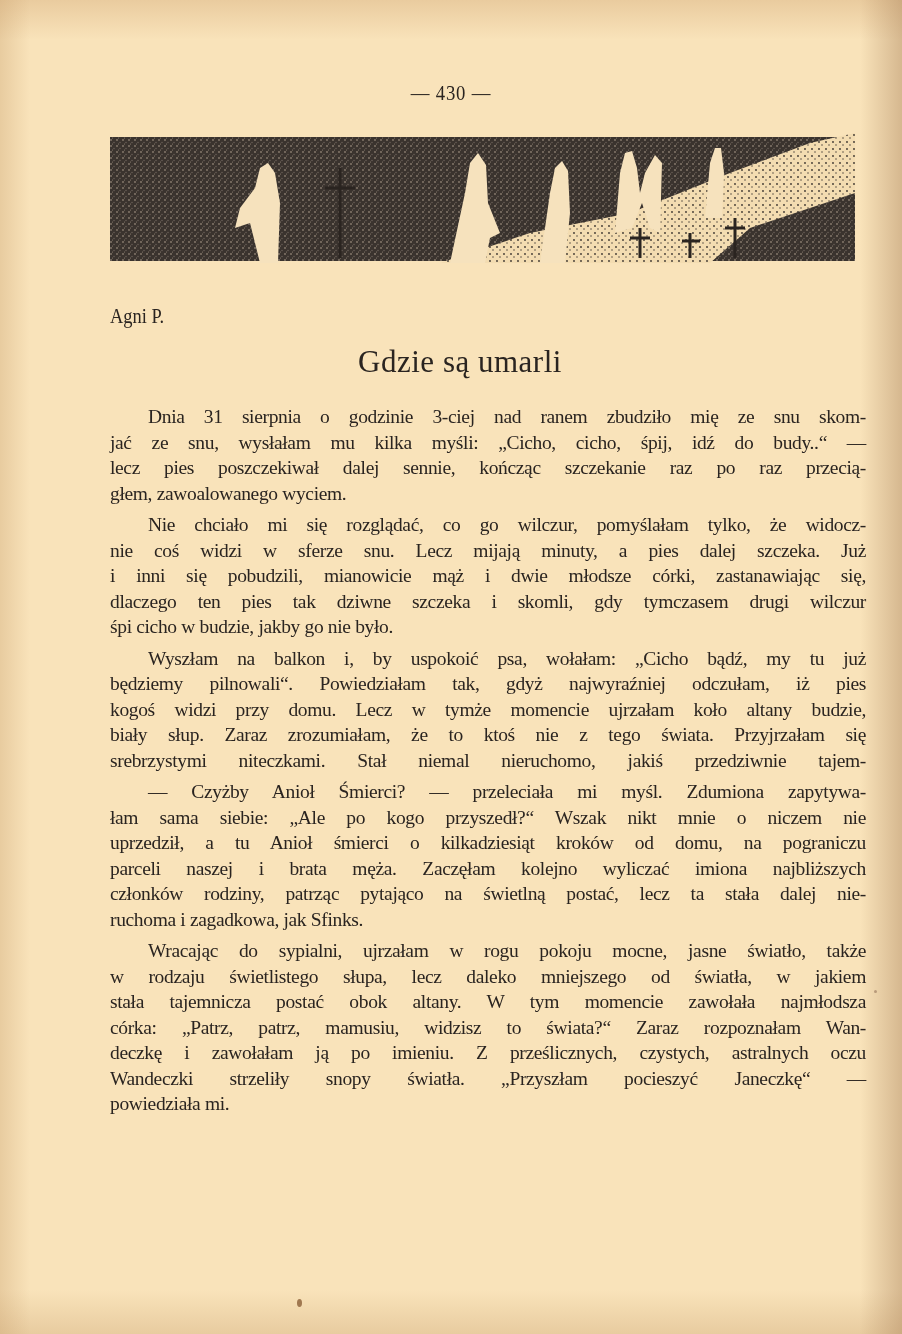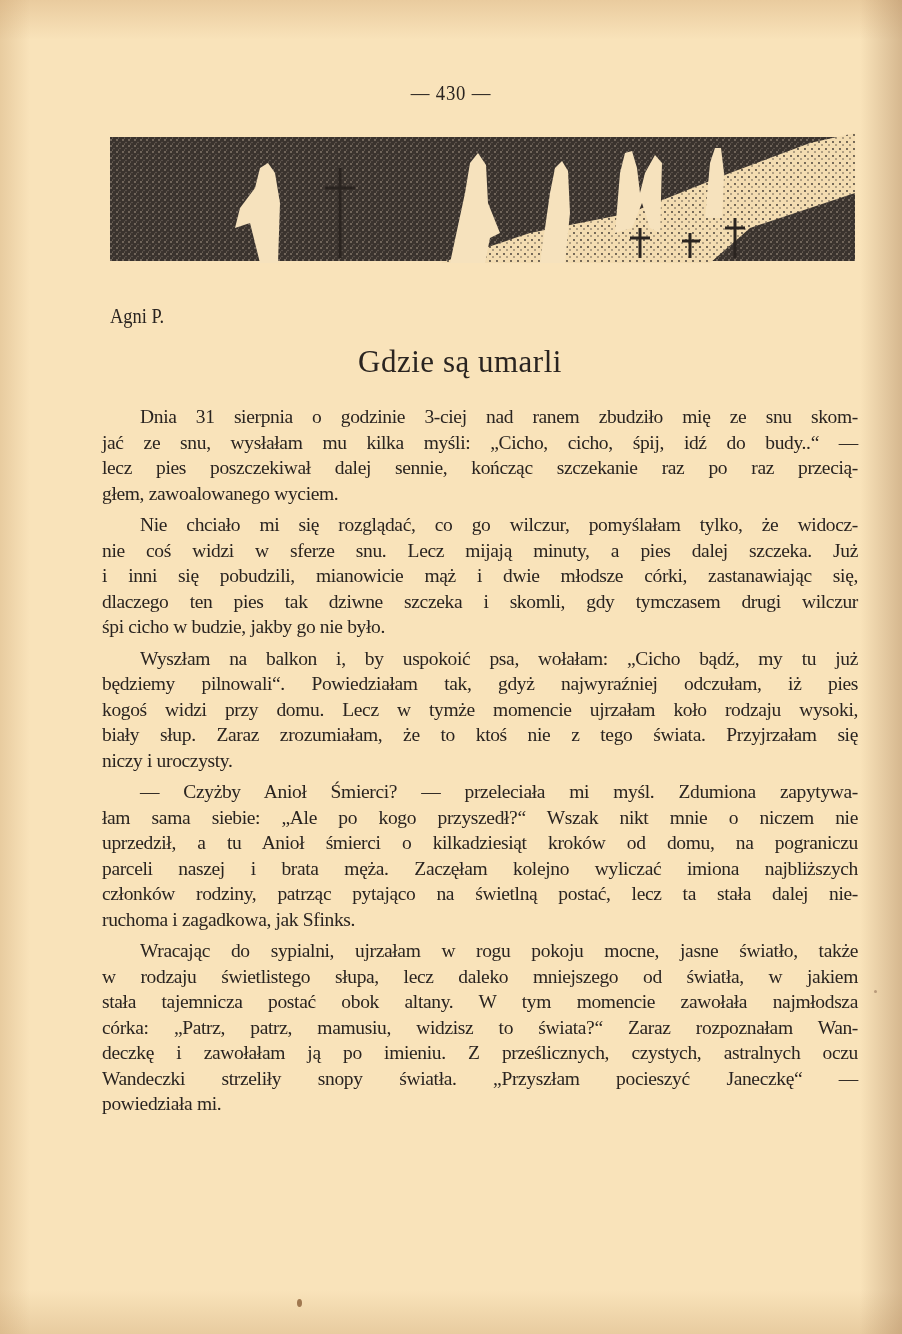--- a/index.html
+++ b/index.html
@@ -29,21 +29,21 @@
     position: absolute; left: 110px; top: 305px;
     font-size: 20px;
     transform-origin: left top; transform: scaleX(0.92);
   }
   .title {
     position: absolute; top: 340px; left: 0; width: 902px; text-align: center;
     font-size: 31px; letter-spacing: 0.5px;
     padding-left: 10px; box-sizing: border-box;
   }
   .body-text {
-    position: absolute; left: 102px; top: 404px; width: 756px;
+    position: absolute; left: 110px; top: 404px; width: 756px;
   }
   .para { margin: 0 0 6px 0; }
   .line {
     display: block; white-space: nowrap;
     font-size: 19.5px; line-height: 25.5px;
     text-align: justify; text-align-last: justify;
     transform-origin: left top;
     letter-spacing: -0.35px;
   }
   .line.first { padding-left: 38px; }
@@ -107,23 +107,23 @@
     <div class="para">
       <span class="line first">Nie chciało mi się rozglądać, co go wilczur, pomyślałam tylko, że widocz-</span>
       <span class="line">nie coś widzi w sferze snu. Lecz mijają minuty, a pies dalej szczeka. Już</span>
       <span class="line">i inni się pobudzili, mianowicie mąż i dwie młodsze córki, zastanawiając się,</span>
       <span class="line">dlaczego ten pies tak dziwne szczeka i skomli, gdy tymczasem drugi wilczur</span>
       <span class="line last">śpi cicho w budzie, jakby go nie było.</span>
     </div>
     <div class="para">
       <span class="line first">Wyszłam na balkon i, by uspokoić psa, wołałam: „Cicho bądź, my tu już</span>
       <span class="line">będziemy pilnowali“. Powiedziałam tak, gdyż najwyraźniej odczułam, iż pies</span>
-      <span class="line">kogoś widzi przy domu. Lecz w tymże momencie ujrzałam koło rodzaju wysoki,</span>
+      <span class="line">kogoś widzi przy domu. Lecz w tymże momencie ujrzałam koło altany budzie,</span>
       <span class="line">biały słup. Zaraz zrozumiałam, że to ktoś nie z tego świata. Przyjrzałam się</span>
-      <span class="line last">niczy i uroczysty.</span>
+      <span class="line">srebrzystymi niteczkami. Stał niemal nieruchomo, jakiś przedziwnie tajem-</span>
     </div>
     <div class="para">
       <span class="line first">— Czyżby Anioł Śmierci? — przeleciała mi myśl. Zdumiona zapytywa-</span>
       <span class="line">łam sama siebie: „Ale po kogo przyszedł?“ Wszak nikt mnie o niczem nie</span>
       <span class="line">uprzedził, a tu Anioł śmierci o kilkadziesiąt kroków od domu, na pograniczu</span>
       <span class="line">parceli naszej i brata męża. Zaczęłam kolejno wyliczać imiona najbliższych</span>
       <span class="line">członków rodziny, patrząc pytająco na świetlną postać, lecz ta stała dalej nie-</span>
       <span class="line last">ruchoma i zagadkowa, jak Sfinks.</span>
     </div>
     <div class="para">

